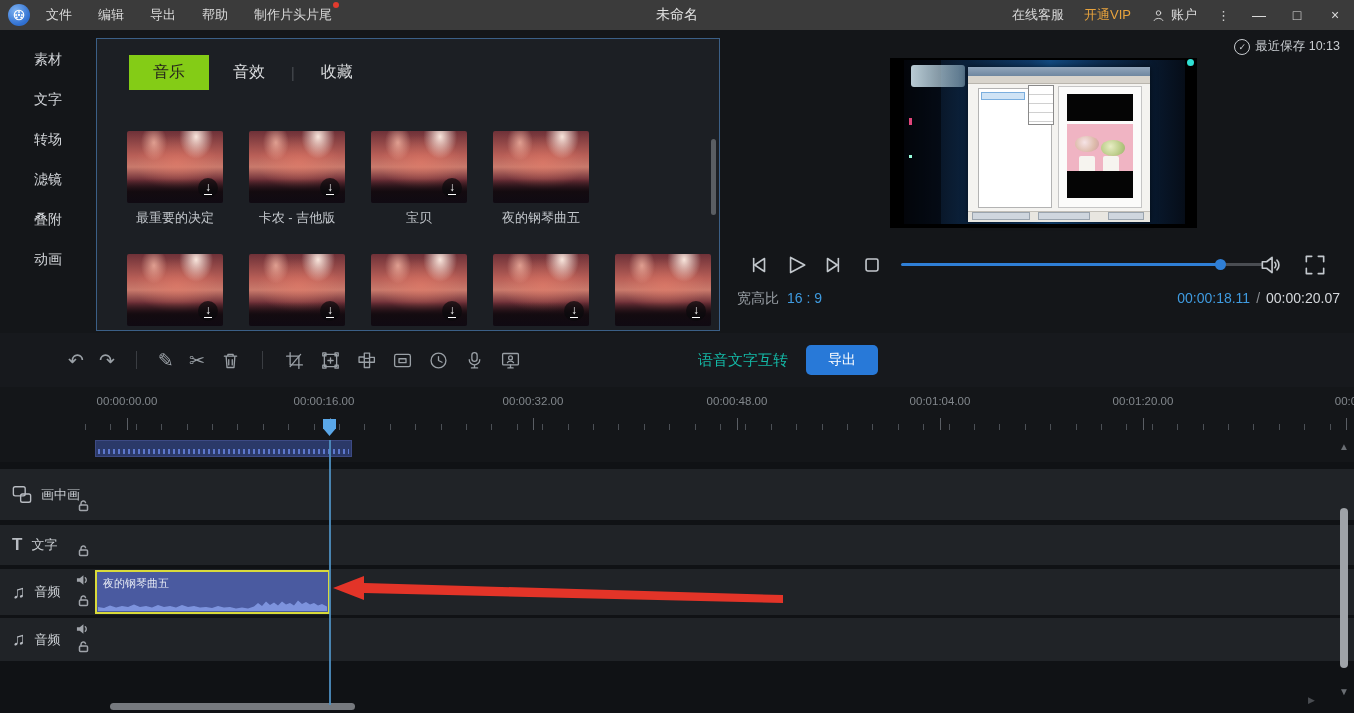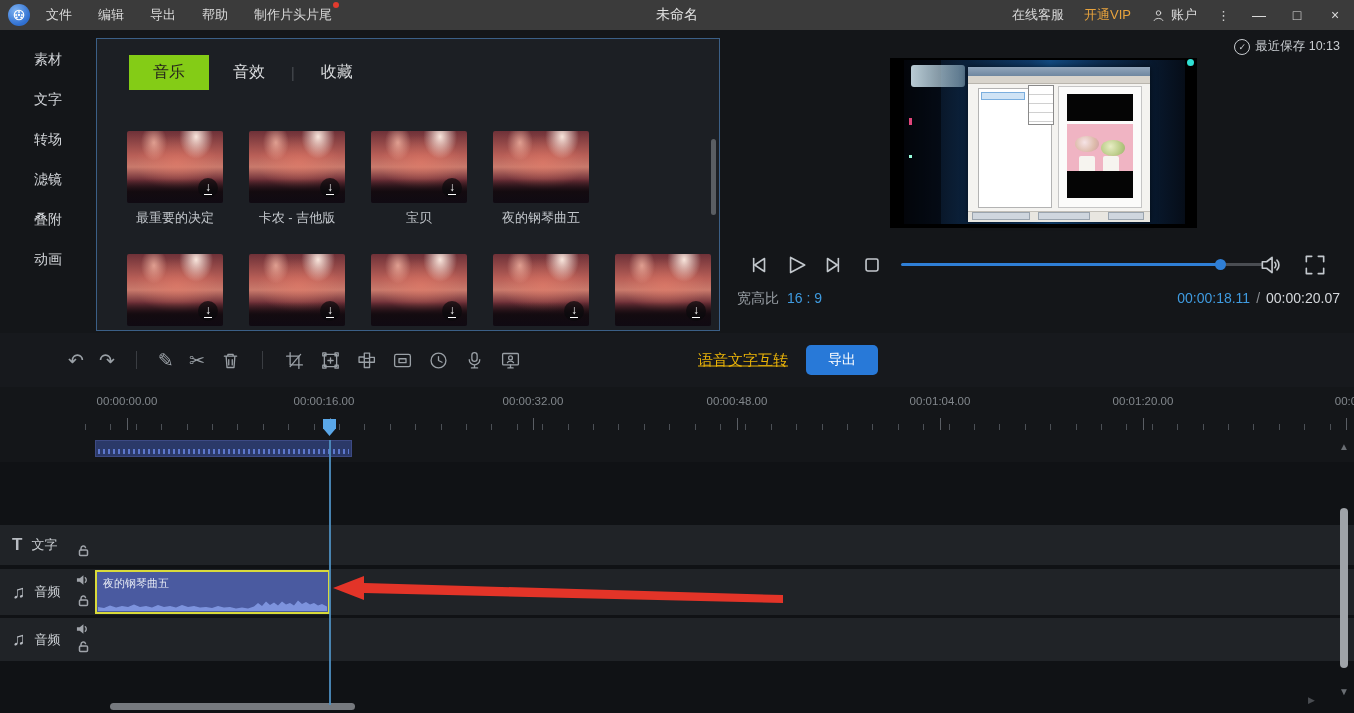--- a/index.html
+++ b/index.html
@@ -104,21 +104,21 @@
   .aspect b{color:#3f9be0;font-weight:normal;margin-left:8px;}
   .times{position:absolute;right:14px;top:260px;font-size:14px;}
   .t-cur{color:#3f9be0;} .t-sep{color:#8a8d92;margin:0 6px;} .t-tot{color:#d5d8dc;}
 
   
   .toolbar{position:absolute;left:0;top:333px;width:100%;height:54px;background:#17191d;}
   .tools-left{position:absolute;left:68px;top:0;height:100%;display:flex;align-items:center;gap:15px;color:#9aa0a6;}
   .tl-div{width:1px;height:18px;background:#3a3d42;margin:0 6px;}
   .t-glyph{font-size:19px;line-height:1;}
   .t-icon{width:21px;height:21px;}
-  .speech{position:absolute;left:698px;top:50%;transform:translateY(-50%);color:#eab308;font-size:15px;text-decoration:underline;}
+  .speech{position:absolute;left:698px;top:50%;transform:translateY(-50%);color:#14b8a6;font-size:15px;}
   .export-btn{position:absolute;left:806px;top:12px;background:#2879d8;color:#fff;font-size:14px;
       padding:6px 22px;border-radius:5px;border:none;font-family:inherit;}
   .tools-right{position:absolute;right:0;top:0;height:100%;color:#9aa0a6;}
 
   
   .ruler{position:absolute;left:0;top:387px;width:100%;height:75px;background:#141619;}
   .r-label{position:absolute;top:8px;transform:translateX(-50%);font-size:11.5px;color:#82878c;white-space:nowrap;}
   .ticks{position:absolute;left:85px;right:0;top:30px;height:13px;}
   .ticks::after{content:"";position:absolute;left:0;right:0;bottom:0;height:6px;
       background:repeating-linear-gradient(90deg,#4b4f55 0 1px,transparent 1px 25.4px);}
@@ -438,20 +438,37 @@
       <span class="mtick" style="left:855px"></span>
         <span class="mtick" style="left:1058px"></span>
       <span class="mtick" style="left:1261px"></span>
     </div>
     <div class="ovstrip"></div>
     <div class="ph-marker"></div>
   </div>
 
   <div class="tracks">
 
+    <div class="trow" style="top:7px;height:51px;">
+      <div class="thead">
+        <span class="ticon">
+            <svg width="20" height="19" viewBox="0 0 22 20">
+              <rect x="1.5" y="1.5" width="13" height="10" rx="2"></rect>
+              <rect x="9.5" y="9.5" width="11" height="9" rx="2"></rect>
+            </svg>
+          </span>
+        <span>画中画</span>
+        <span class="tctrl">
+            <span class="lck"><svg width="11" height="12" viewBox="0 0 11 12">
+                <path d="M3 5V3.2A2.3 2.3 0 0 1 7.5 2.6"></path>
+                <rect x="1.5" y="5" width="8" height="5.5" rx="1"></rect>
+              </svg></span>
+          </span>
+      </div>
+    </div>
 
     <div class="trow" style="top:63px;height:40px;">
       <div class="thead">
         <span class="ticon T-glyph">T</span>
         <span>文字</span>
         <span class="tctrl">
             <span class="lck"><svg width="11" height="12" viewBox="0 0 11 12">
                 <path d="M3 5V3.2A2.3 2.3 0 0 1 7.5 2.6"></path>
                 <rect x="1.5" y="5" width="8" height="5.5" rx="1"></rect>
               </svg></span>

